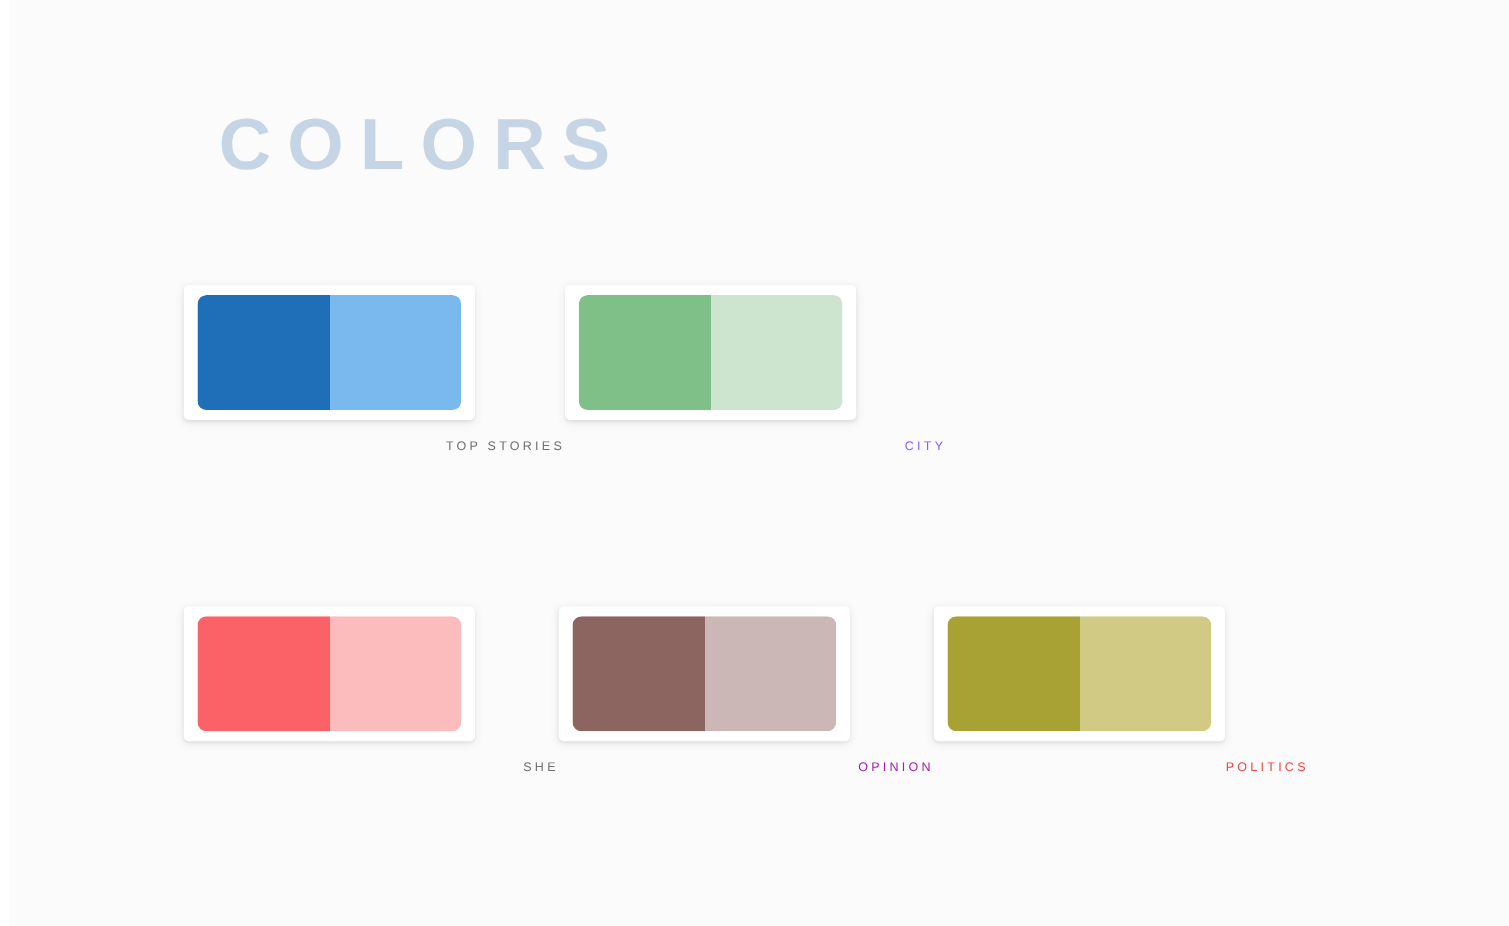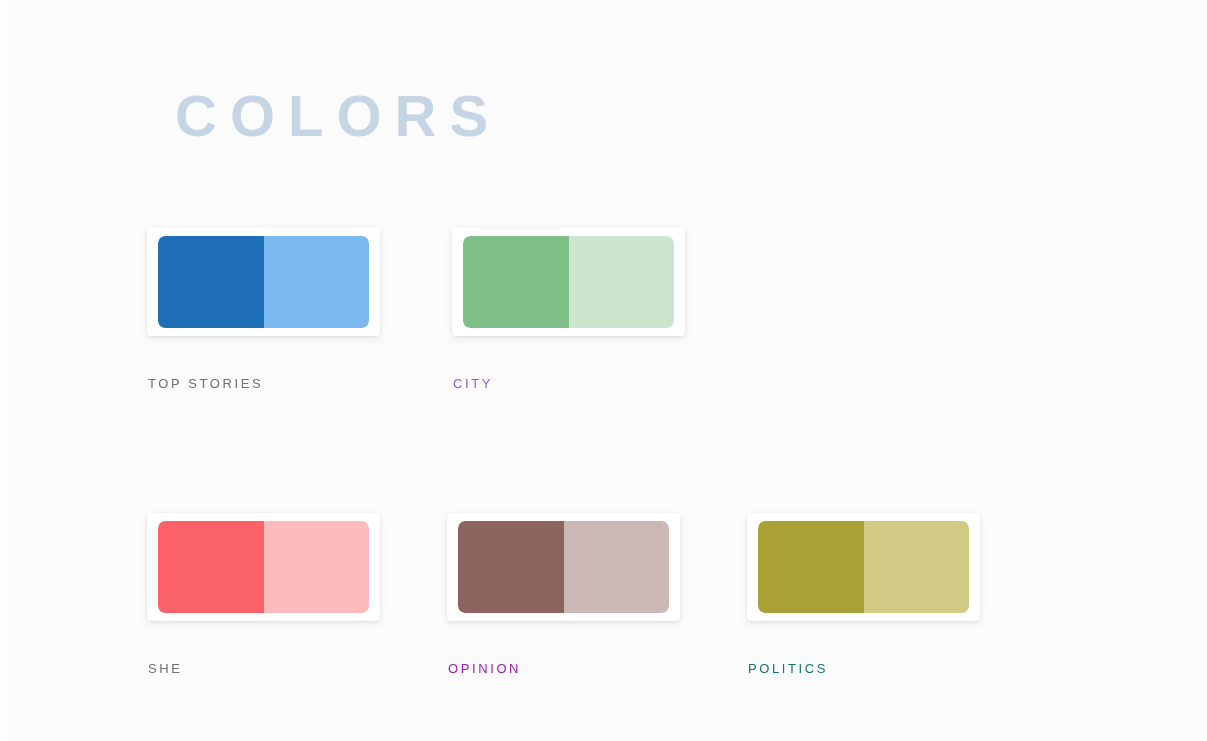--- a/index.html
+++ b/index.html
@@ -88,28 +88,29 @@
   .swatch.dark {
     border-top-left-radius: 7px;
     border-bottom-left-radius: 7px;
   }
   .swatch.light {
     border-top-right-radius: 7px;
     border-bottom-right-radius: 7px;
   }
 
   .palette-label {
-    margin-top: 40px;
+    margin-top: 16px;
     margin-left: 1px;
-    font-size: 13px;
+    font-size: 10px;
     letter-spacing: 2.6px;
     color: #6f6f71;
     text-transform: uppercase;
     white-space: nowrap;
     font-family: "Liberation Sans", sans-serif;
+    text-align: right;
   }
 </style>
 </head>
 <body style="background: rgb(251, 251, 251);">
 
 <div class="edge-strip"></div>
 
 <div class="page">
 
   <div class="page-title" style="color: rgb(198, 213, 229);">COLORS</div>
@@ -163,19 +164,19 @@
         <div class="palette-label" style="color: #a21caf;">OPINION</div>
       </div>
 
       <div class="palette-cell">
         <div class="palette-card" style="background: rgb(255, 255, 255);">
           <div class="swatch-pair">
             <div class="swatch dark" style="background-color: rgb(168, 162, 53);"></div>
             <div class="swatch light" style="background-color: rgb(209, 202, 132);"></div>
           </div>
         </div>
-        <div class="palette-label" style="color: #0f766e;">POLITICS</div>
+        <div class="palette-label" style="color: #ef4444;">POLITICS</div>
       </div>
 
     </div>
 
   </div>
 </div>
 
 </body></html>

